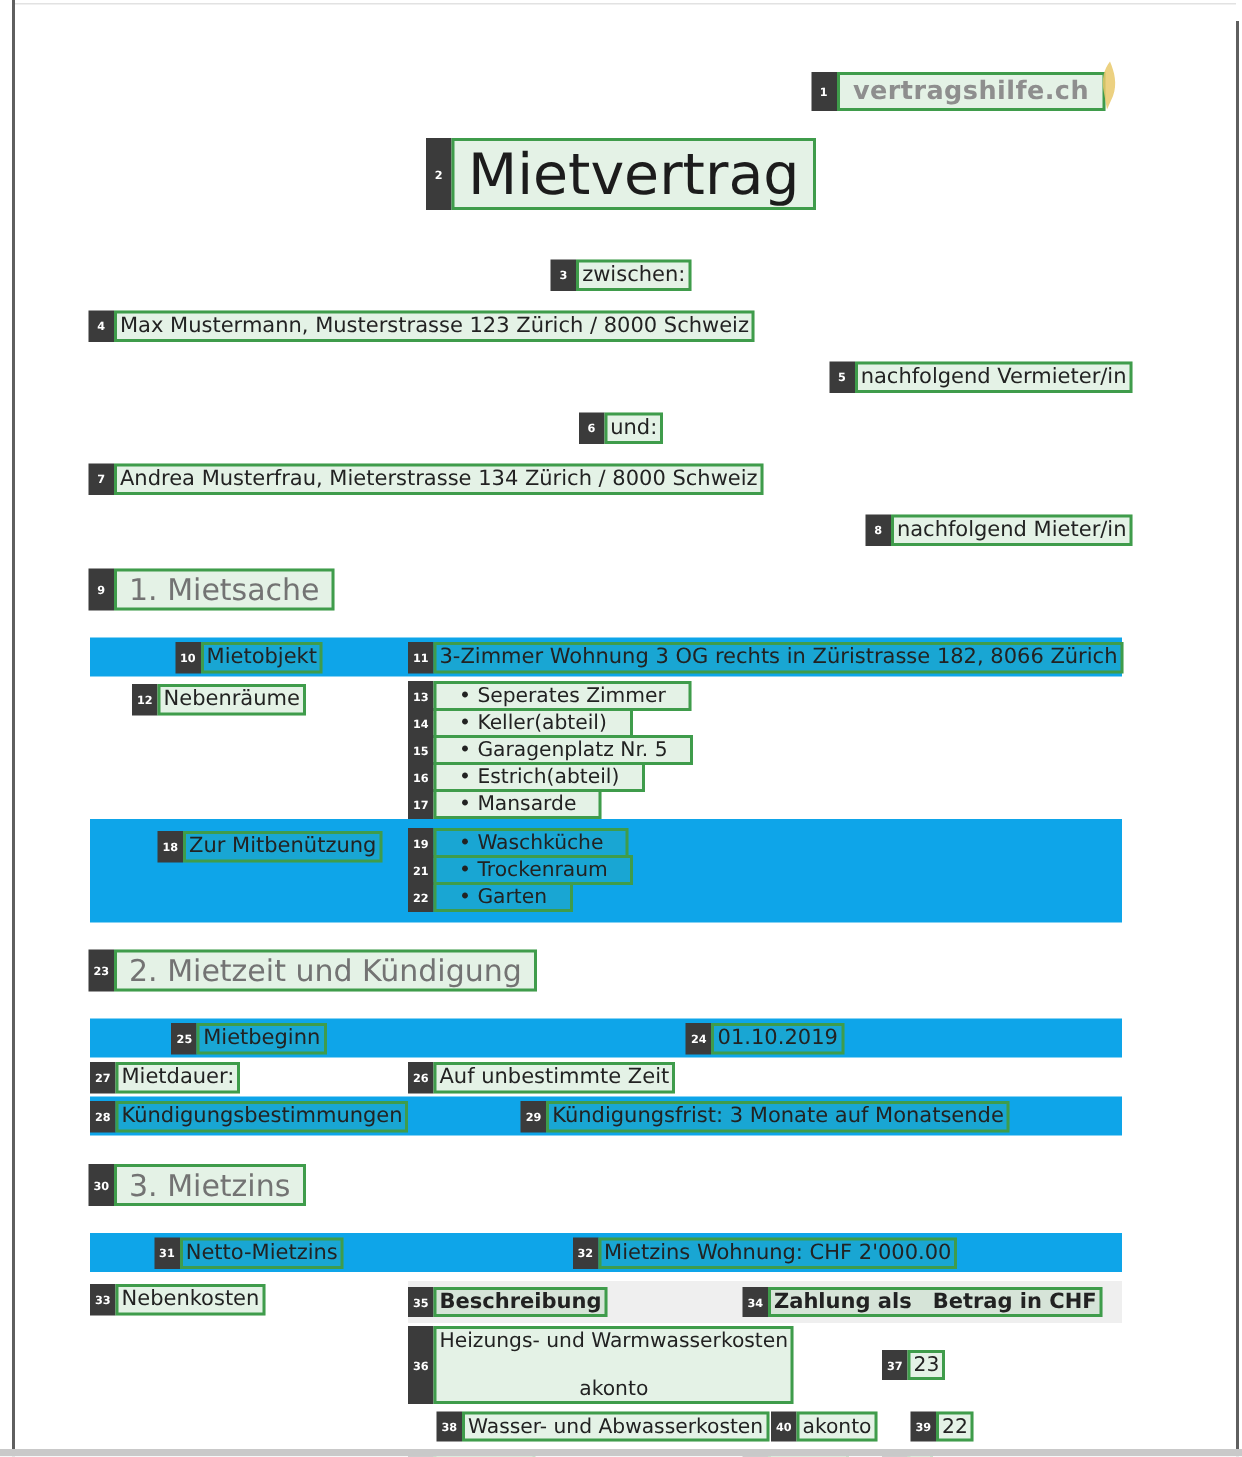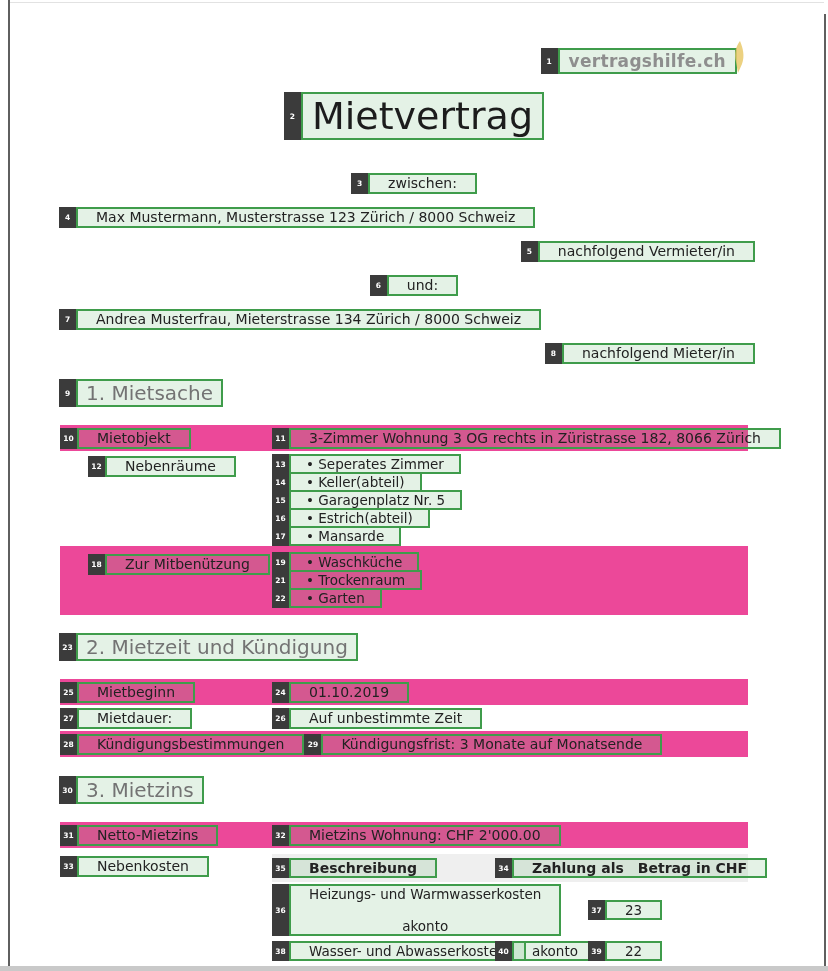--- a/index.html
+++ b/index.html
@@ -14,21 +14,21 @@
 
   
   .anno { display:inline-flex; align-items:stretch; vertical-align:top; }
   .anno .tag {
     background:#3b3b3b; color:#fff; font-size:7.5px; font-weight:bold;
     min-width:17px; display:flex; align-items:center; justify-content:center;
     flex:0 0 auto;
   }
   .anno .box {
     background:rgba(88,175,98,0.16); border:2px solid #3f9c4b;
-    padding:0 18px; white-space:nowrap; font-size:14px; line-height:17px;
+    padding:0 2px; white-space:nowrap; font-size:14px; line-height:17px;
     display:flex; align-items:center;
   }
 
   .logo-row { margin:48px 91px 0 0; display:flex; justify-content:flex-end; position:relative; }
   .logo-row .box { color:#8e8e8e; font-weight:bold; font-size:17px; line-height:20px; letter-spacing:.3px; padding:1px 9px; }
   .pencil { position:absolute; right:-10px; top:-8px; }
 
   .title-row { margin-top:18px; display:flex; justify-content:center; }
   .title-row .box { font-size:38px; line-height:44px; padding:0 9px; color:#1c1c1c; }
 
@@ -36,21 +36,21 @@
   .left-row   { margin-left:59px; }
   .right-row  { display:flex; justify-content:flex-end; margin-right:73px; }
   .mt33 { margin-top:33px; } .mt13 { margin-top:13px; }
 
   .heading-row { margin-left:59px; }
   .heading-row .box { font-size:20px; line-height:24px; padding:0 8px; color:#737373; }
   .mt15 { margin-top:15px; } .mt18 { margin-top:18px; } .mt19 { margin-top:19px; }
 
   .dtable { margin-left:60px; width:688px; }
   .trow { display:flex; align-items:center; min-height:26px; }
-  .trow.gray { background:#ec4899; }
+  .trow.gray { background:#0ea5e9;text-align:center; }
   .trow.top { align-items:flex-start; }
   .cell-label { flex:0 0 212px; }
   .cell-value { flex:1 1 auto; }
   .pad-b5 { padding:3px 0 2px 0; }
   .pad-b4 { padding:6px 0 9px 0; }
 
   .bullets .anno { display:flex; width:max-content; margin-bottom:-2px; }
   .bullets .box { font-size:13.5px; line-height:14px; padding:1px 15px; }
   .lbl-top { margin-top:2px;margin-left:28px; }
 
@@ -318,21 +318,21 @@
                 <span>Heizungs- und Warmwasserkosten</span>
                 <span>akonto</span>
               </span>
             </span>
             <span class="anno">
               <span class="tag">37</span>
               <span class="box">23</span>
             </span>
           </div>
 
-          <div class="crow" style="margin-top:2px;">
+          <div class="crow" style="margin-top:2px;margin-left:19px;">
             <span class="anno">
               <span class="tag">38</span>
               <span class="box">Wasser- und Abwasserkosten</span>
             </span>
             <span class="anno">
               <span class="tag">40</span>
               <span class="box">akonto</span>
             </span>
             <span class="anno">
               <span class="tag">39</span>

